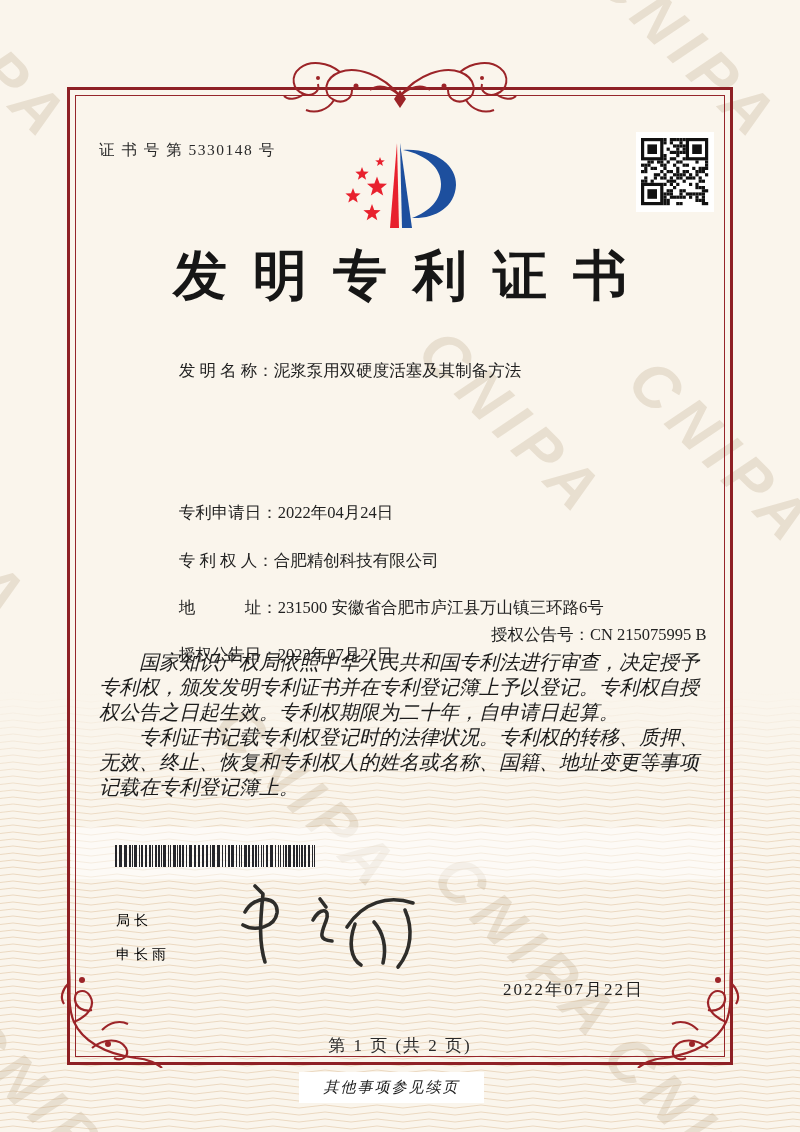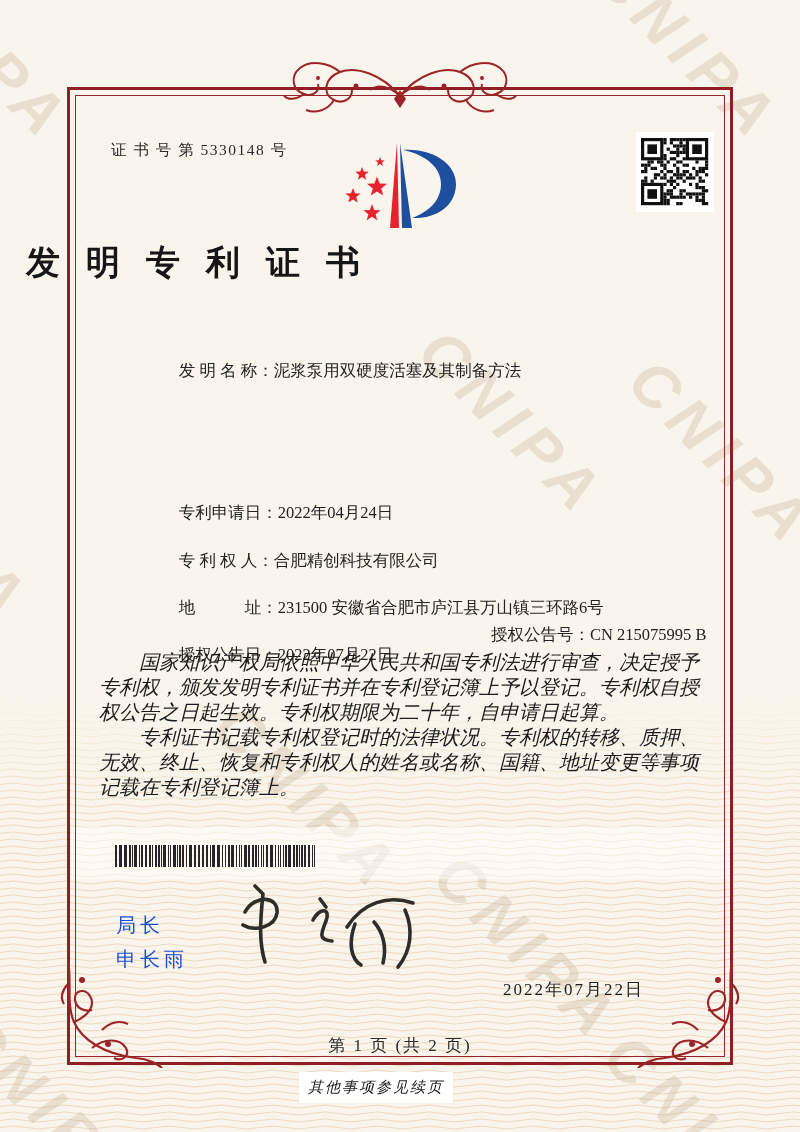--- a/index.html
+++ b/index.html
@@ -20,44 +20,44 @@
                 border:3px solid #8e2025;z-index:1;}
   .border-inner{position:absolute;left:75px;top:95px;width:648px;height:960px;
                 border:1px solid #96262b;z-index:1;}
   .ornament{position:absolute;z-index:2;}
   .top-orn{left:278px;top:56px;}
   .corner-bl{left:58px;top:960px;}
   .corner-br{left:637px;top:960px;transform:scaleX(-1);}
 
   
   .content{position:absolute;inset:0;z-index:2;}
-  .cert-no{position:absolute;left:111px;top:140px;font-size:15.5px;letter-spacing:1.5px;color:#2a2a2a;}
+  .cert-no{position:absolute;left:99px;top:140px;font-size:15.5px;letter-spacing:1.5px;color:#2a2a2a;}
   .logo{position:absolute;left:340px;top:138px;}
   .qr-box{position:absolute;left:636px;top:132px;width:78px;height:80px;background:#fff;}
   .qr-box svg{position:absolute;left:5px;top:6px;}
-  .doc-title{position:absolute;left:0;right:0;top:240px;margin:0;text-align:left;
-             font-size:34px;font-weight:600;color:#161616;letter-spacing:26px;text-indent:26px;}
+  .doc-title{position:absolute;left:0;right:0;top:240px;margin:0;text-align:center;
+             font-size:54px;font-weight:600;color:#161616;letter-spacing:26px;text-indent:26px;}
 
   .field-row{position:absolute;left:113px;font-size:16.5px;white-space:pre;color:#222;}
   .field-row .lbl{display:inline-block;margin-left:41px;}
   .grant-no{position:absolute;left:378px;top:0;white-space:pre;}
 
   .body-text{position:absolute;left:99px;top:650px;width:606px;font-size:20px;
              font-style:italic;line-height:25px;color:#1b1b1b;}
   .body-text p{margin:0;text-indent:2em;}
 
   .barcode{position:absolute;left:115px;top:845px;}
-  .sig-label{position:absolute;left:116px;font-size:20px;color:#1d4ed8;
+  .sig-label{position:absolute;left:116px;font-size:14px;color:#000000;
              font-family:"Liberation Sans","DejaVu Sans",sans-serif;letter-spacing:4px;}
   .sig-title{top:912px;} .sig-name{top:946px;}
   .signature{position:absolute;left:225px;top:880px;}
   .issue-date{position:absolute;left:503px;top:978px;font-size:17px;letter-spacing:2px;}
   .page-line{position:absolute;left:0;right:0;top:1034px;text-align:center;font-size:17px;
              letter-spacing:2px;color:#2a2a2a;}
-  .footer-note{position:absolute;left:299px;top:1072px;width:154px;height:31px;background:#ffffff;
+  .footer-note{position:absolute;left:299px;top:1072px;width:185px;height:31px;background:#ffffff;
                text-align:center;line-height:31px;font-size:15px;font-style:italic;
                letter-spacing:2px;color:#1b1b1b;z-index:2;}
 </style>
 </head>
 <body>
 
 <div class="page">
 
   <svg class="waves" width="800" height="442">
     <defs>

